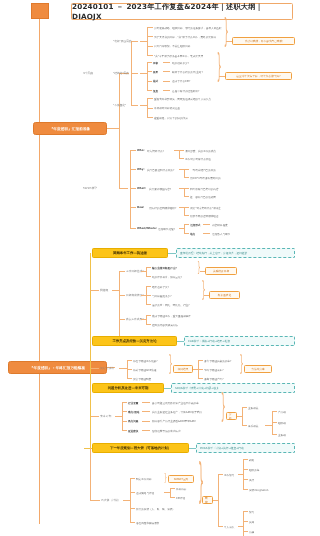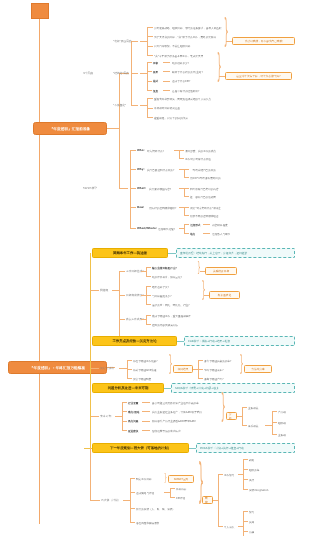--- a/index.html
+++ b/index.html
@@ -97,20 +97,21 @@
     line-height:1;
     transform-origin:center;
   }
 </style>
 </head>
 <body>
 
 <div id="canvas">
 
   <div class="topsquare"></div>
+  <div class="title">20240101 － 2023年工作复盘&amp;2024年｜述职大纲｜DIAOJX</div>
 
   <div class="spine" style="left:39px; top:19px; height:505px;"></div>
 
   <div class="root" id="root1">『年度述职』汇报前准备</div>
 
   <div class="hline" style="left:107px; top:128px; width:12px;"></div>
   <div class="vline" style="left:119px; top:73px; height:55px;"></div>
   <div class="hline" style="left:119px; top:73px; width:10px;"></div>
   <div class="cat" style="left:83px; top:71px;">3个思路</div>
 

